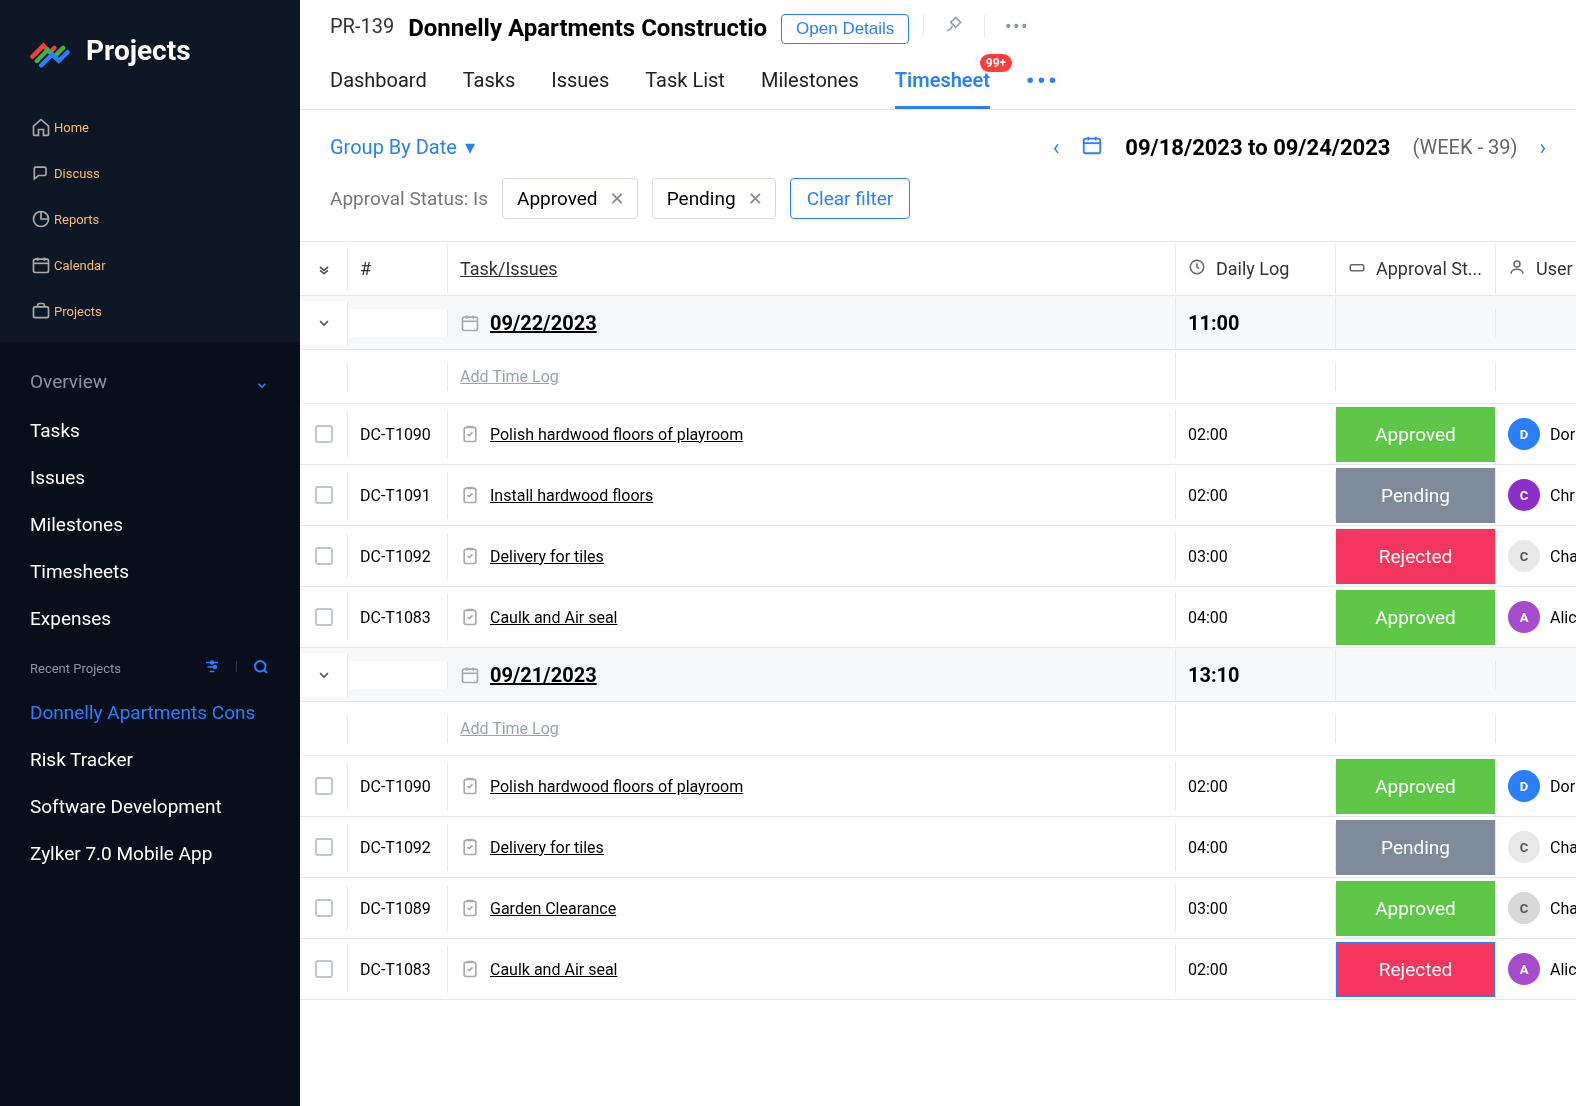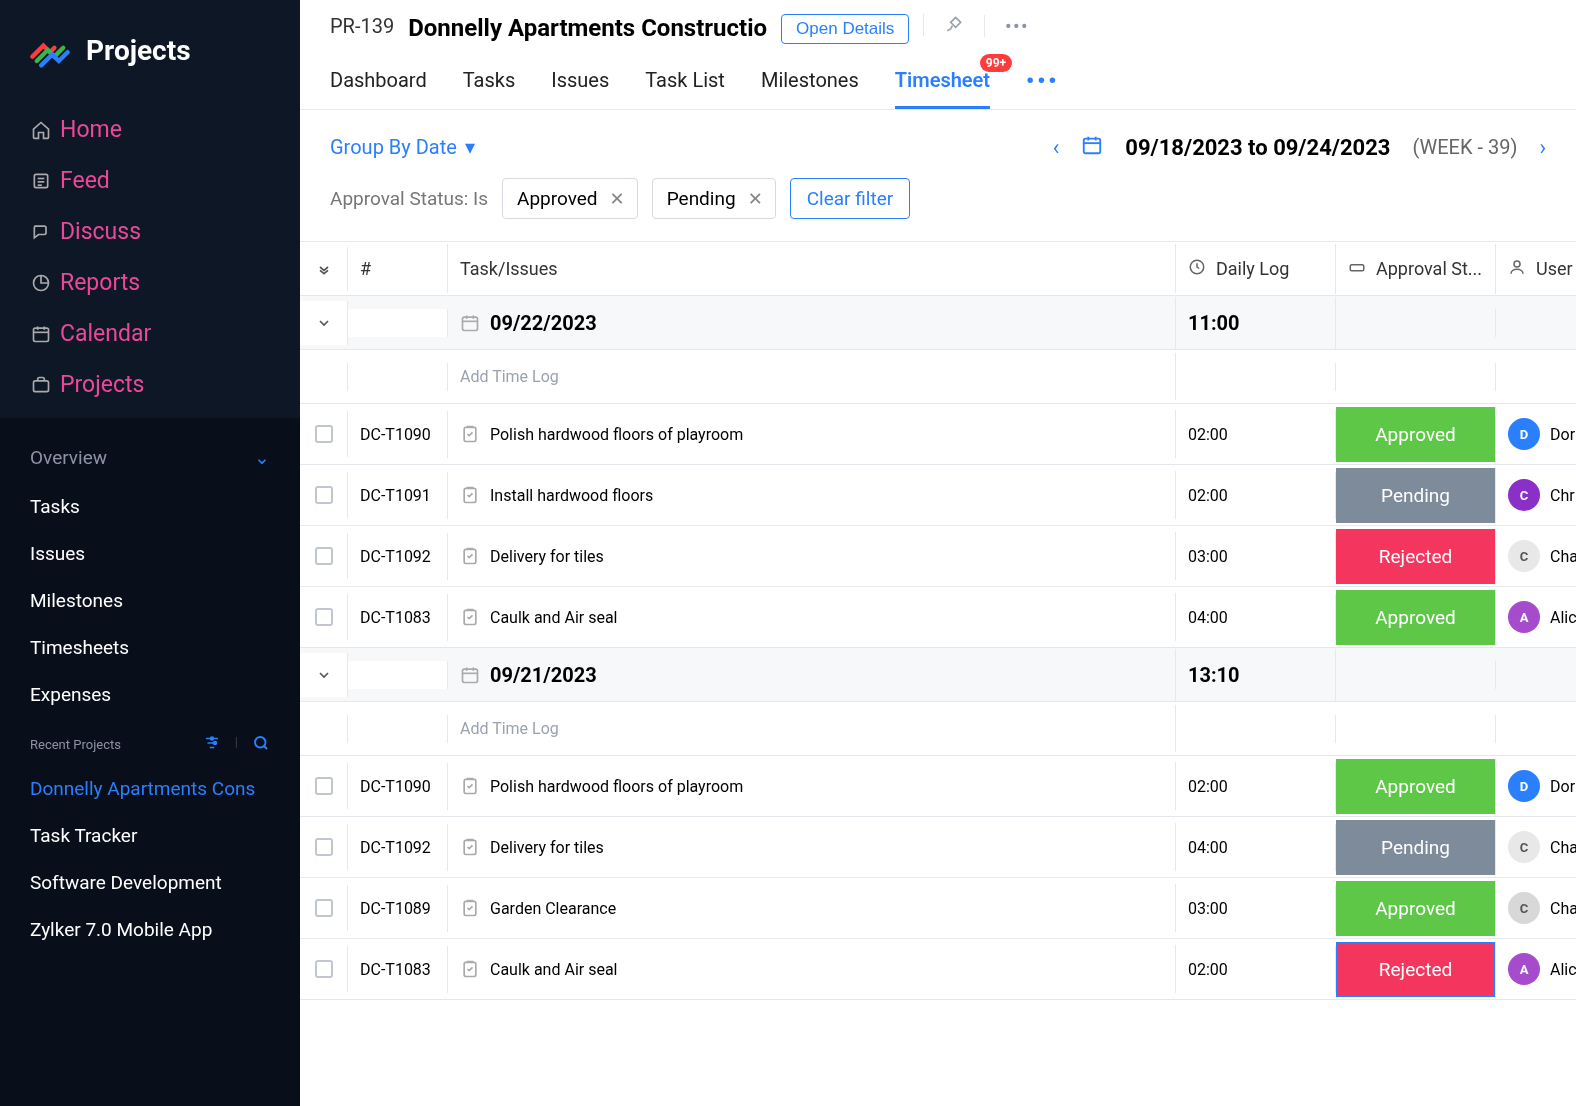--- a/index.html
+++ b/index.html
@@ -3,21 +3,21 @@
 <meta charset="utf-8">
 <style>
   * { box-sizing: border-box; margin: 0; padding: 0; }
   html, body { height: 100%; font-family: -apple-system, BlinkMacSystemFont, "Segoe UI", Roboto, sans-serif; font-size: 16px; color:#000; }
   body { display:flex; width:1576px; height:1106px; overflow:hidden; }
   
   .sidebar { width:300px; background:#0e1726; color:#fff; flex-shrink:0; display:flex; flex-direction:column; }
   .brand { display:flex; align-items:center; gap:14px; padding:28px 28px 24px 28px; font-size:28px; font-weight:700; }
   .brand svg { width:44px; height:44px; }
   .nav { padding:8px 0; }
-  .nav-item { display:flex; align-items:center; gap:8px; padding:12px 30px; font-size:23px; cursor:pointer; color:#ec4899; }
+  .nav-item { display:flex; align-items:center; gap:2px; padding:12px 30px; font-size:13px; cursor:pointer; color:#fdba74; }
   .nav-item .ic { width:22px; height:22px; display:flex; align-items:center; justify-content:center; flex-shrink:0; }
   .section-dark { background:#080f1a; padding:14px 0 20px 0; flex:1; }
   .section-title { display:flex; align-items:center; justify-content:space-between; padding:14px 30px; font-size:19px; color:#8a94a6; }
   .section-title .chev { color:#2a7fff; }
   .sub-item { padding:12px 30px; font-size:19px; color:#fff; cursor:pointer; }
   .recent-header { display:flex; align-items:center; justify-content:space-between; padding:16px 30px 10px 30px; color:#8a94a6; font-size:13px; }
   .recent-actions { display:flex; gap:14px; color:#2a7fff; }
   .recent-actions .sep { color:#333f55; }
   .recent-item { padding:12px 30px; font-size:19px; color:#fff; cursor:pointer; white-space:nowrap; overflow:hidden; text-overflow:ellipsis; }
   .recent-item.active { color:#2a7fff; }
@@ -49,21 +49,21 @@
   .chip { border:1px solid #d6dae0; border-radius:4px; padding:8px 12px 8px 14px; display:flex; align-items:center; gap:12px; font-size:19px; }
   .chip .x { color:#888; cursor:pointer; font-size:18px; }
   .clear-filter { border:1px solid #2a7fff; border-radius:4px; padding:8px 16px; color:#2a7fff; cursor:pointer; }
   
   .table { border-top:1px solid #e5e8ed; }
   .row { display:flex; align-items:center; border-bottom:1px solid #e5e8ed; min-height:54px; }
   .row.header-row { font-size:18px; color:#333; }
   .cell { border-right:1px solid #e5e8ed; padding:14px 12px; display:flex; align-items:center; gap:10px; overflow:hidden; white-space:nowrap; }
   .c-exp  { width:48px; justify-content:center; }
   .c-id   { width:100px; }
-  .c-task { flex:1; min-width:0; }
+  .c-task { flex:1; min-width:0;text-decoration:underline; }
   .c-log  { width:160px;text-align:center; }
   .c-appr { width:160px; justify-content:stretch; padding:0; }
   .c-user { width:80px; border-right:none; }
   .group-row { background:#f7f8fa; font-weight:700; font-size:20px; }
   .group-row .c-id, .group-row .c-exp { background:#fff; font-weight:400; }
   .group-row .c-task { font-weight:700; }
   .add-row .c-task { color:#9aa2b1; }
   .checkbox { width:18px; height:18px; border:2px solid #c0c6d0; border-radius:3px; cursor:pointer; }
   .task-ic { color:#666; display:flex; }
   .status-pill { width:100%; height:100%; padding:16px 0; text-align:center; color:#fff; font-size:19px; }
@@ -92,31 +92,20 @@
         <span class="ic">
           <svg viewBox="0 0 24 24" fill="none" stroke="#c8ced8" stroke-width="2">
             <path d="M3 11l9-8 9 8v10a1 1 0 01-1 1h-5v-7h-6v7H4a1 1 0 01-1-1z"></path>
           </svg>
         </span>
         <span>Home</span>
       </div>
       <div class="nav-item">
         <span class="ic">
           <svg viewBox="0 0 24 24" fill="none" stroke="#c8ced8" stroke-width="2">
-            <rect x="4" y="4" width="16" height="16" rx="2"></rect>
-            <line x1="8" y1="9" x2="16" y2="9"></line>
-            <line x1="8" y1="13" x2="16" y2="13"></line>
-            <line x1="8" y1="17" x2="13" y2="17"></line>
-          </svg>
-        </span>
-        <span>Feed</span>
-      </div>
-      <div class="nav-item">
-        <span class="ic">
-          <svg viewBox="0 0 24 24" fill="none" stroke="#c8ced8" stroke-width="2">
             <path d="M4 5h12a2 2 0 012 2v6a2 2 0 01-2 2H9l-5 4V7a2 2 0 012-2z"></path>
           </svg>
         </span>
         <span>Discuss</span>
       </div>
       <div class="nav-item">
         <span class="ic">
           <svg viewBox="0 0 24 24" fill="none" stroke="#c8ced8" stroke-width="2">
             <circle cx="12" cy="12" r="9"></circle>
             <path d="M12 3v9h9"></path>
@@ -173,21 +162,21 @@
         <span>
           <svg width="18" height="18" viewBox="0 0 24 24" fill="none" stroke="#2a7fff" stroke-width="2.5">
               <circle cx="11" cy="11" r="7"></circle>
               <line x1="20" y1="20" x2="16" y2="16"></line>
             </svg>
         </span>
       </span>
     </div>
     <div id="recent-items">
         <div class="recent-item active">Donnelly Apartments Cons</div>
-        <div class="recent-item">Task Tracker</div>
+        <div class="recent-item">Risk Tracker</div>
         <div class="recent-item">Software Development</div>
         <div class="recent-item">Zylker 7.0 Mobile App</div>
       </div>
   </div>
 </div>
 
 <div class="main">
   <div class="header">
     <div class="title-row">
       <span class="proj-id">PR-139</span>

